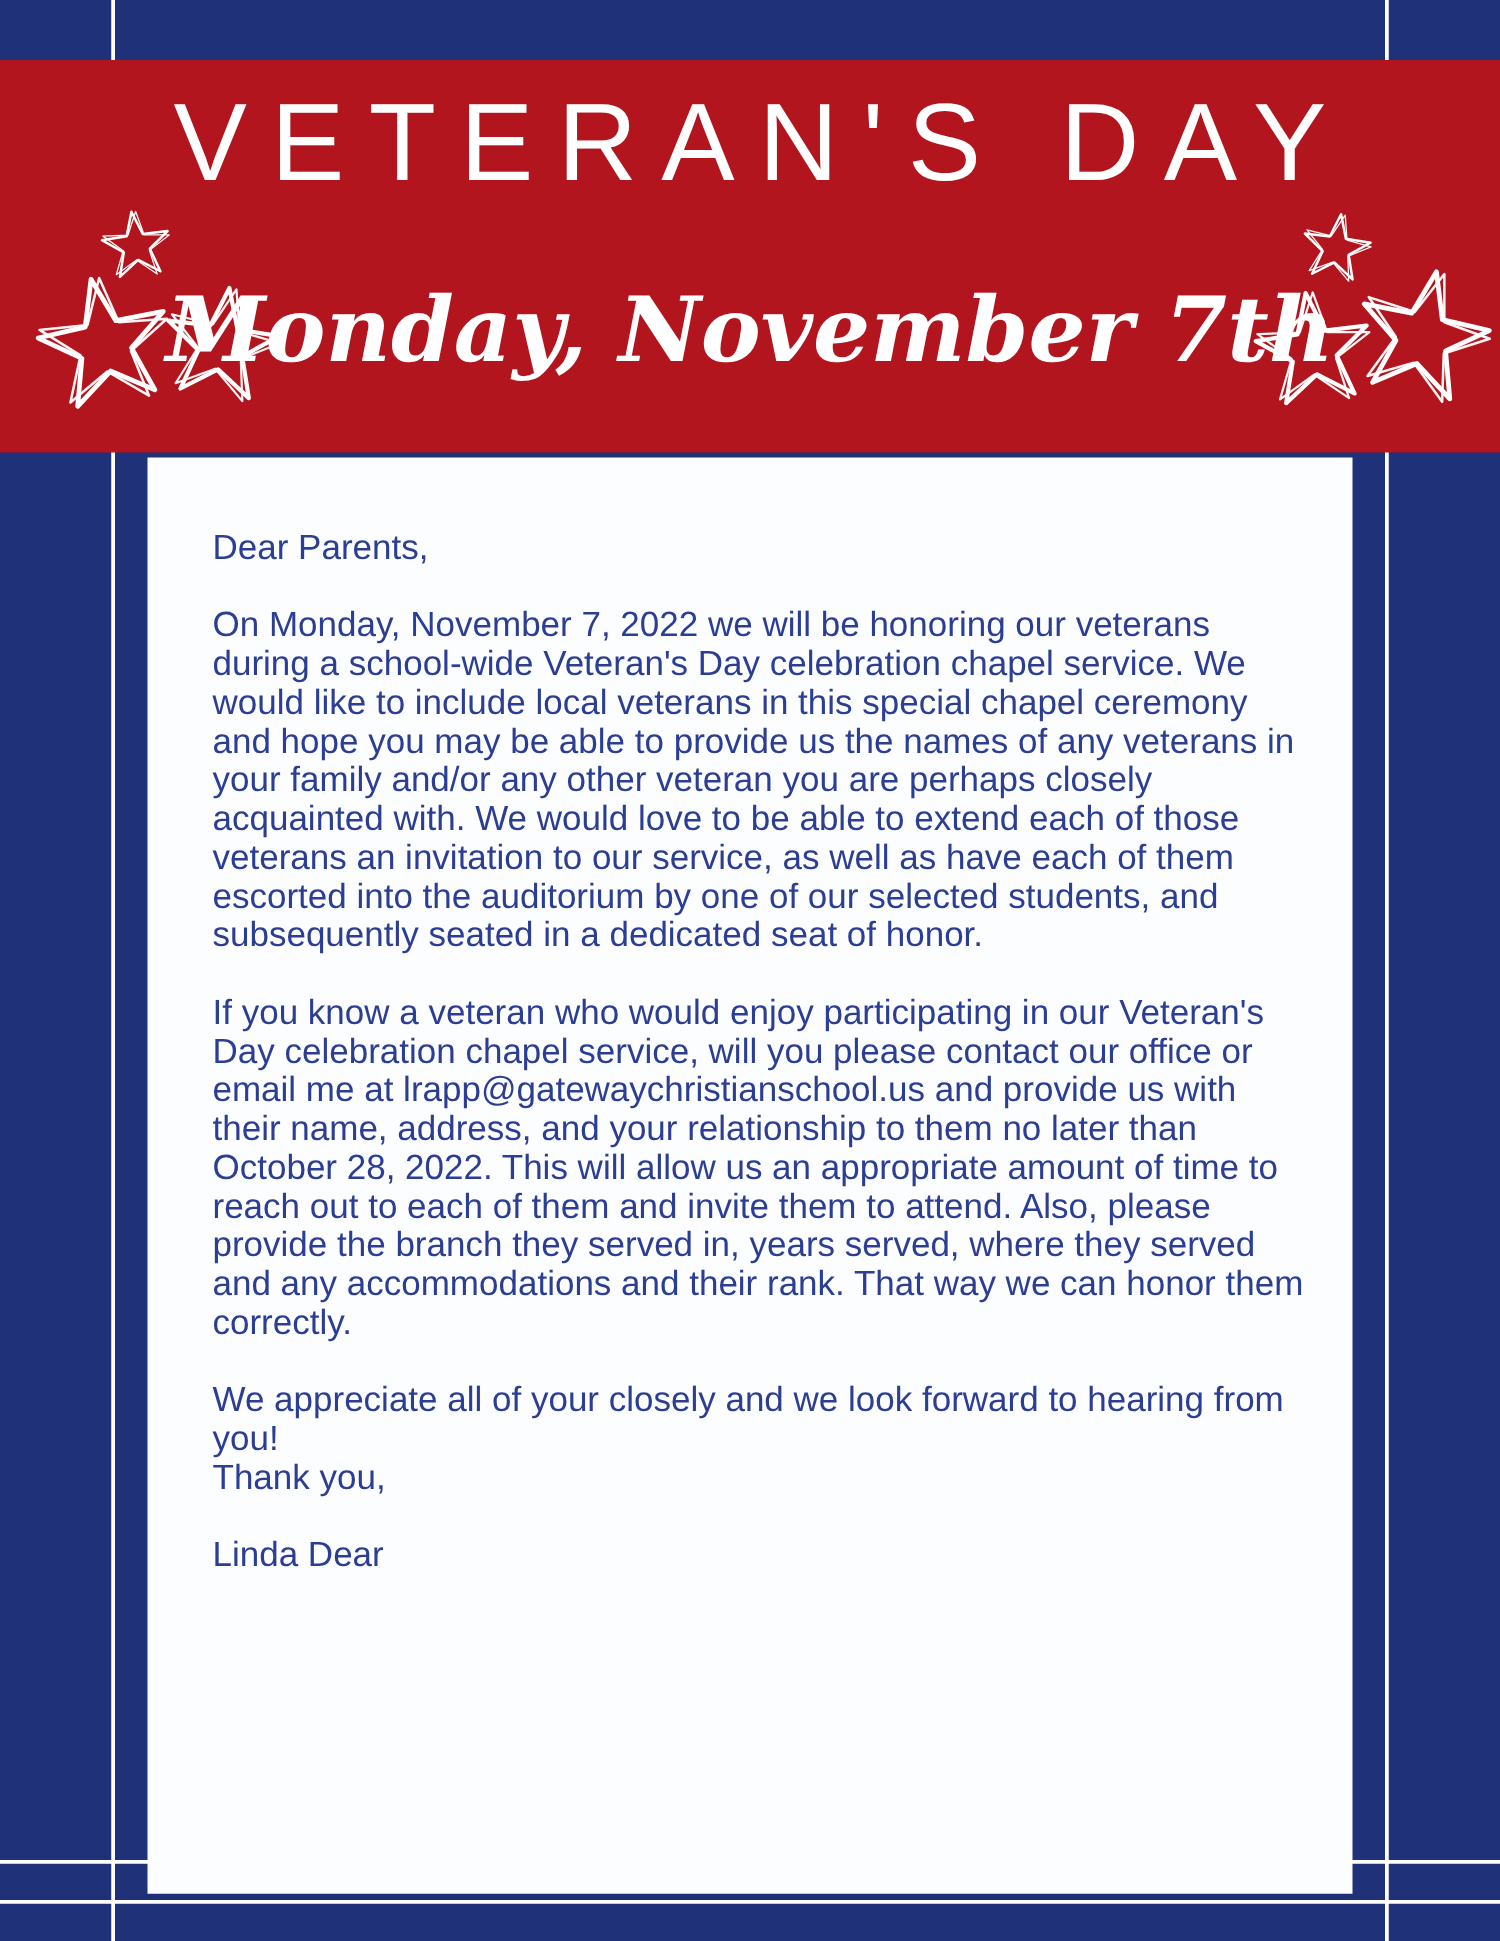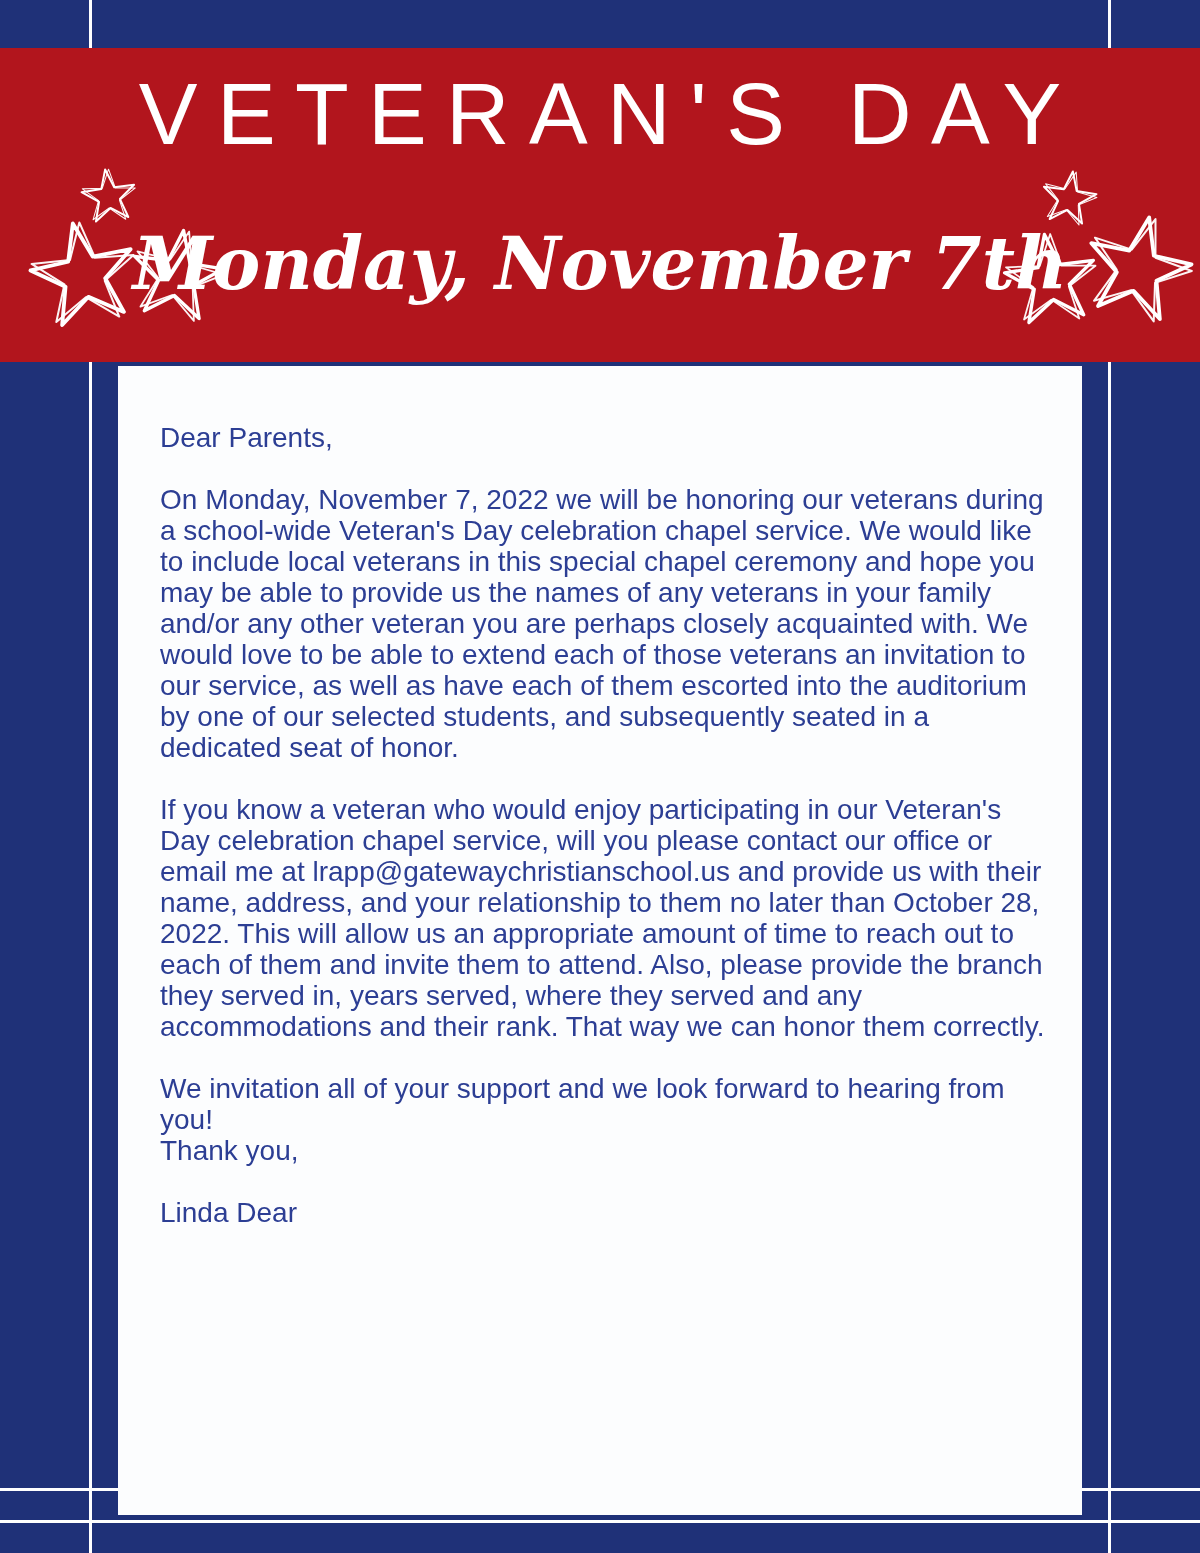--- a/index.html
+++ b/index.html
@@ -71,21 +71,21 @@
   }
   .letter {
     position: absolute;
     left: 42px; top: 56px;
     width: 886px;
     color: #2C3E94;
     font-size: 28px;
     line-height: 31px;
   }
   .para {
-    margin: 0 0 31px 0;
+    margin: 0 0 31px 10px;
     white-space: pre-line;
   }
 </style>
 </head>
 <body>
 
 <div class="page">
 
   <div class="line v" style="left:89px;"></div>
   <div class="line v" style="left:1108px;"></div>
@@ -133,19 +133,19 @@
       <polygon class="outline-main" points="50,2 61.2,34.6 95.7,35.2 68.1,55.9 78.2,88.8 50,69 21.8,88.8 31.9,55.9 4.3,35.2 38.8,34.6"></polygon>
       <polygon class="outline-echo" transform="rotate(7 50 50)" points="50,2 61.2,34.6 95.7,35.2 68.1,55.9 78.2,88.8 50,69 21.8,88.8 31.9,55.9 4.3,35.2 38.8,34.6"></polygon>
     </svg>
   </div>
 
   <div class="card">
     <div class="letter">
       <p class="para">Dear Parents,</p>
       <p class="para">On Monday, November 7, 2022 we will be honoring our veterans during a school-wide Veteran's Day celebration chapel service. We would like to include local veterans in this special chapel ceremony and hope you may be able to provide us the names of any veterans in your family and/or any other veteran you are perhaps closely acquainted with. We would love to be able to extend each of those veterans an invitation to our service, as well as have each of them escorted into the auditorium by one of our selected students, and subsequently seated in a dedicated seat of honor.</p>
       <p class="para">If you know a veteran who would enjoy participating in our Veteran's Day celebration chapel service, will you please contact our office or email me at lrapp@gatewaychristianschool.us and provide us with their name, address, and your relationship to them no later than October 28, 2022. This will allow us an appropriate amount of time to reach out to each of them and invite them to attend. Also, please provide the branch they served in, years served, where they served and any accommodations and their rank. That way we can honor them correctly.</p>
-      <p class="para">We invitation all of your support and we look forward to hearing from you!
+      <p class="para">We appreciate all of your closely and we look forward to hearing from you!
 Thank you,</p>
       <p class="para">Linda Dear</p>
     </div>
   </div>
 
 </div>
 
 </body></html>

